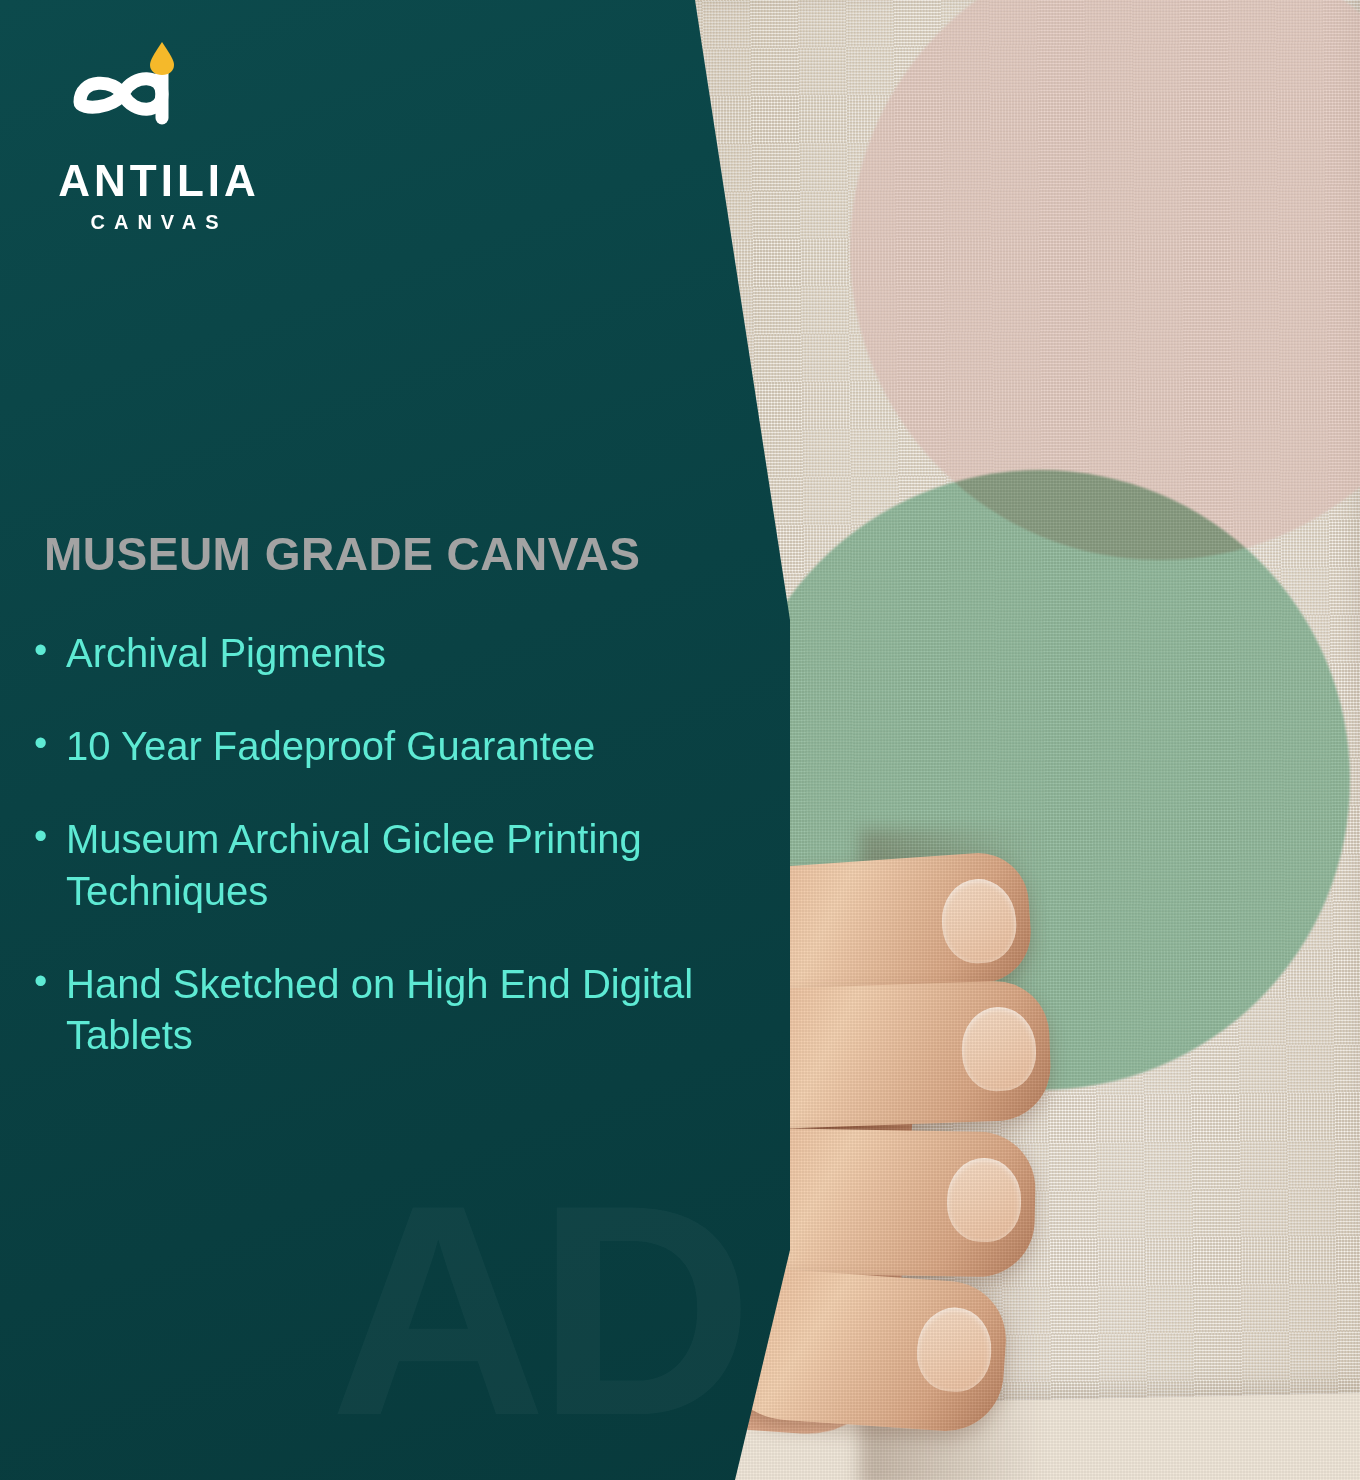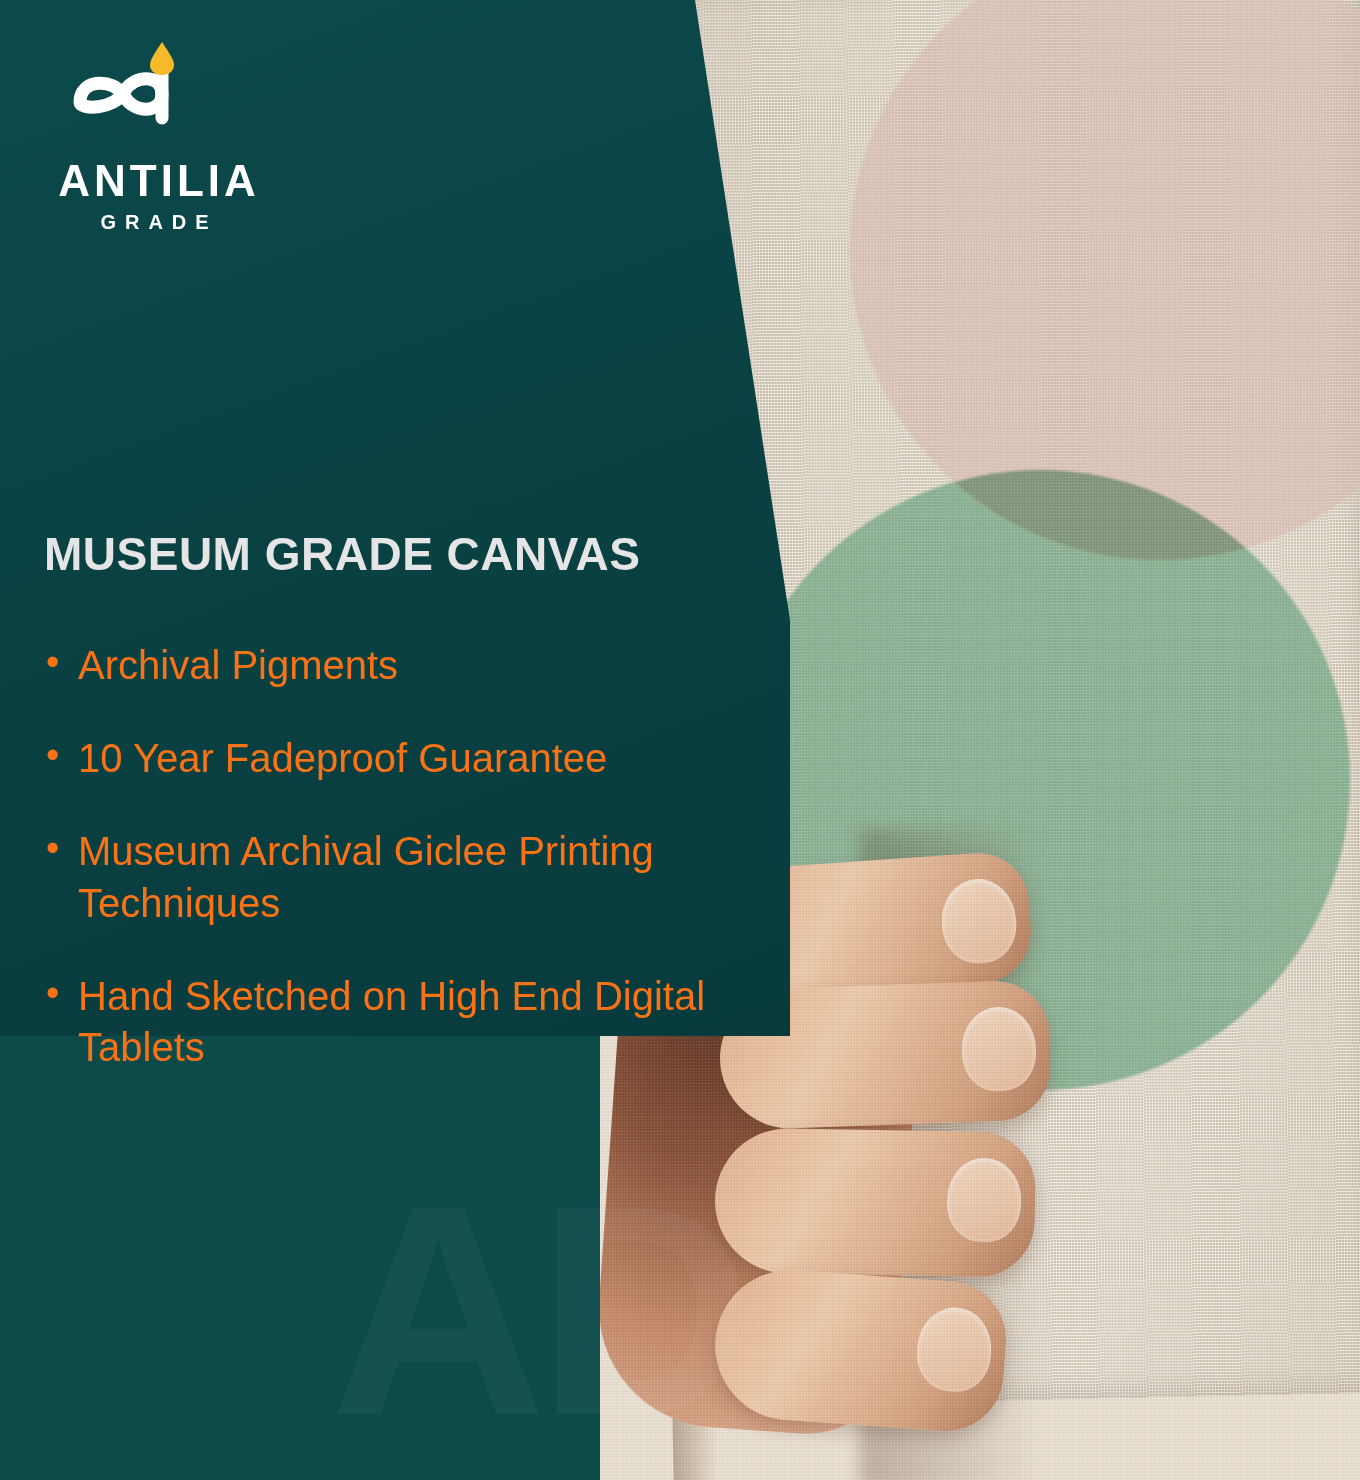--- a/index.html
+++ b/index.html
@@ -132,21 +132,21 @@
     background: linear-gradient(90deg, rgba(90,60,40,0.30), rgba(90,60,40,0) 70%);
     filter: blur(8px);
   }
 
   
   .panel {
     position: absolute;
     top: 0;
     left: 0;
     width: 900px;
-    height: 1036px;
+    height: 1480px;
     background: linear-gradient(160deg, #0c4a4c 0%, #0a4244 45%, #083a3c 100%);
     clip-path: polygon(0 0, 695px 0, 790px 620px, 790px 1250px, 735px 1480px, 0 1480px);
   }
   .panel-watermark {
     position: absolute;
     left: 330px;
     top: 1160px;
     font-size: 300px;
     font-weight: 700;
     color: rgba(255,255,255,0.035);
@@ -187,32 +187,32 @@
   }
 
   
   .headline {
     position: absolute;
     left: 44px;
     top: 527px;
     font-size: 46px;
     font-weight: 700;
     letter-spacing: 0.5px;
-    color: #e5e5e5;
+    color: #a3a3a3;
     white-space: nowrap;
   }
   .features {
     position: absolute;
     left: 30px;
     top: 628px;
     width: 700px;
     list-style: none;
-    margin: 12px;
+    margin: 0;
     padding: 0;
-    color: #f97316;
+    color: #5eead4;
   }
   .features li {
     position: relative;
     font-size: 40px;
     font-weight: 400;
     line-height: 1.28;
     margin-bottom: 42px;
     padding-left: 36px;
   }
   .features li::before {
@@ -261,21 +261,21 @@
 
   <div class="logo">
     <div class="logo-mark">
       <svg viewBox="0 0 150 110" width="150" height="110" aria-hidden="true">
         <path d="M18 68 C18 44, 52 44, 62 62 C72 80, 100 80, 100 60 C100 40, 72 40, 62 58 C52 76, 18 76, 18 68 Z" fill="none" stroke="#ffffff" stroke-width="13" stroke-linecap="round"></path>
         <path d="M100 36 L100 84" stroke="#ffffff" stroke-width="13" stroke-linecap="round"></path>
         <path d="M100 8 C108 20, 112 26, 112 31 C112 37, 107 41, 100 41 C93 41, 88 37, 88 31 C88 26, 92 20, 100 8 Z" fill="#f5b92a"></path>
       </svg>
     </div>
     <div class="logo-name">ANTILIA</div>
-    <div class="logo-sub">GRADE</div>
+    <div class="logo-sub">CANVAS</div>
   </div>
 
   <div class="headline">MUSEUM GRADE CANVAS</div>
 
   <ul class="features">
     <li>Archival Pigments</li>
     <li>10 Year Fadeproof Guarantee</li>
     <li>Museum Archival Giclee Printing Techniques</li>
     <li>Hand Sketched on High End Digital Tablets</li>
   </ul>

